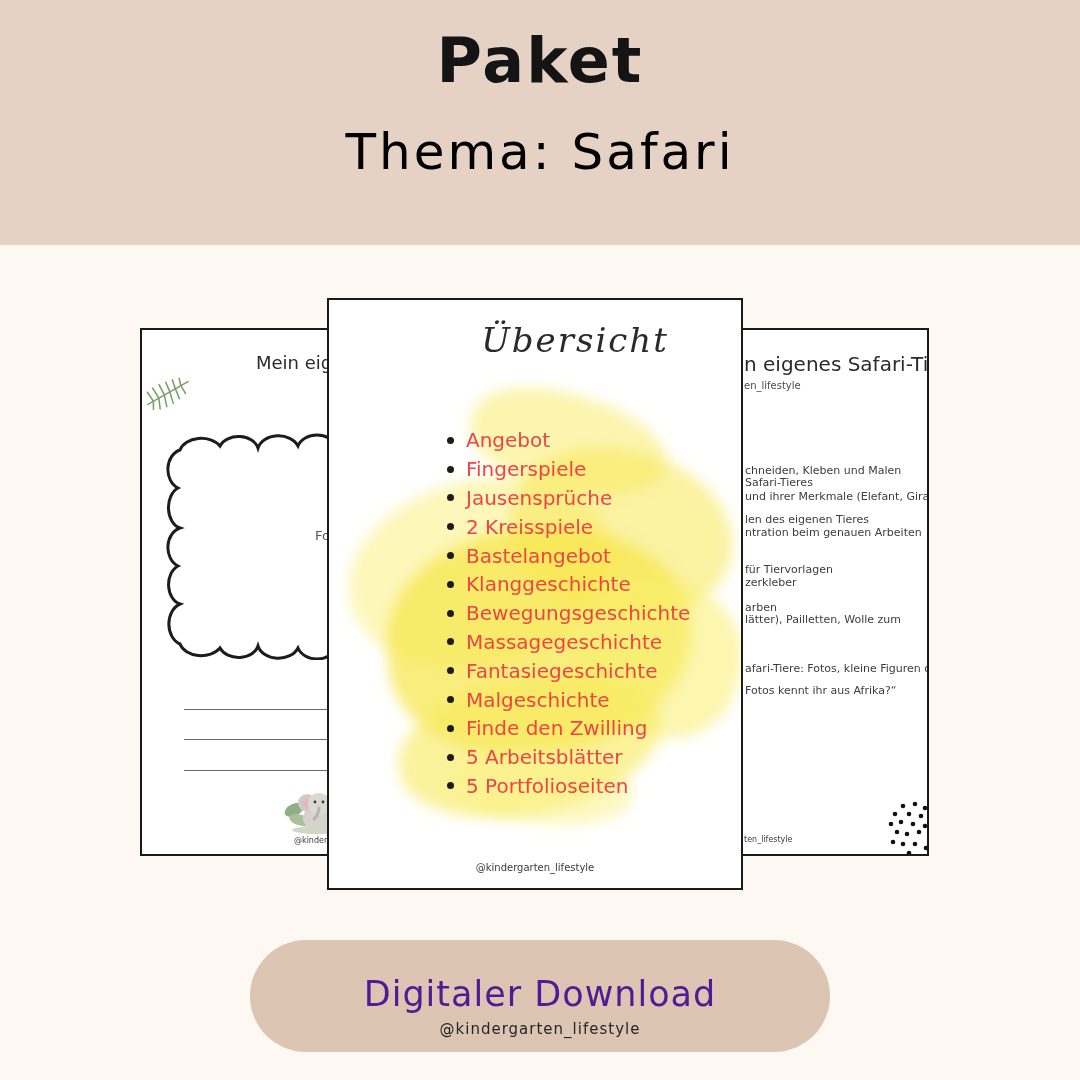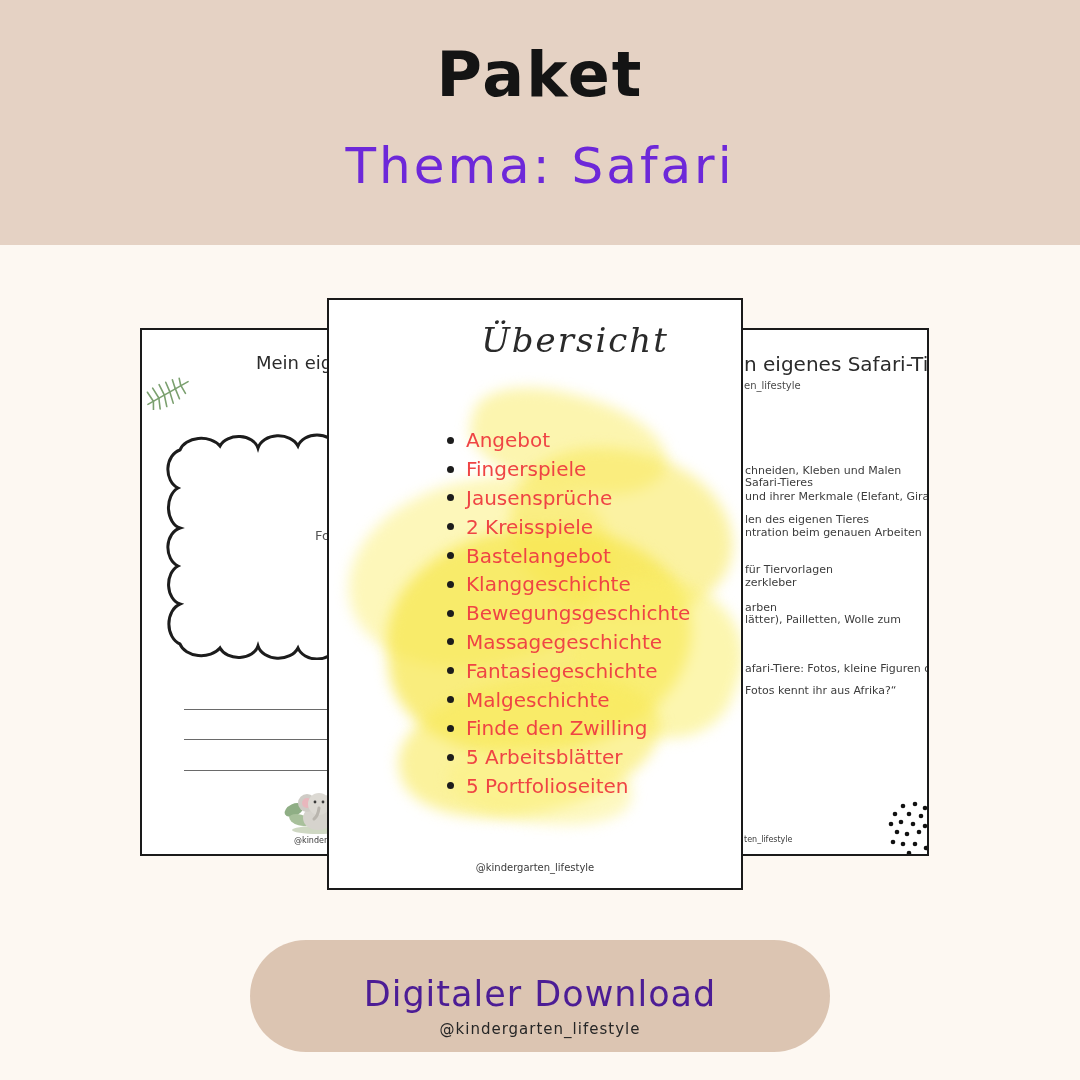--- a/index.html
+++ b/index.html
@@ -8,26 +8,26 @@
     background:#fdf8f2;
     font-family:"DejaVu Sans","Liberation Sans",sans-serif;
     color:#1c1c1c;
   }
   
   .banner{
     position:absolute;left:0;top:0;width:1080px;height:245px;
     background:#e5d2c4;text-align:center;
   }
   .banner-title{
-    margin:0;padding-top:38px;font-size:62px;font-weight:600;
+    margin:0;padding-top:24px;font-size:62px;font-weight:600;
     letter-spacing:2px;color:#141414;
   }
   .banner-subtitle{
     margin:0;padding-top:26px;font-size:50px;font-weight:500;
-    letter-spacing:3px;color:#6d28d9;
+    letter-spacing:3px;color:#000000;
   }
   
   .stage{position:absolute;left:0;top:245px;width:1080px;height:660px;}
   .page{
     position:absolute;background:#ffffff;border:2px solid #1a1a1a;
     overflow:hidden;box-sizing:border-box;
   }
   .page-left {left:140px;top:83px;width:250px;height:528px;z-index:1;}
   .page-right{left:620px;top:83px;width:309px;height:528px;z-index:1;}
   .page-center{left:327px;top:53px;width:416px;height:592px;z-index:2;}

